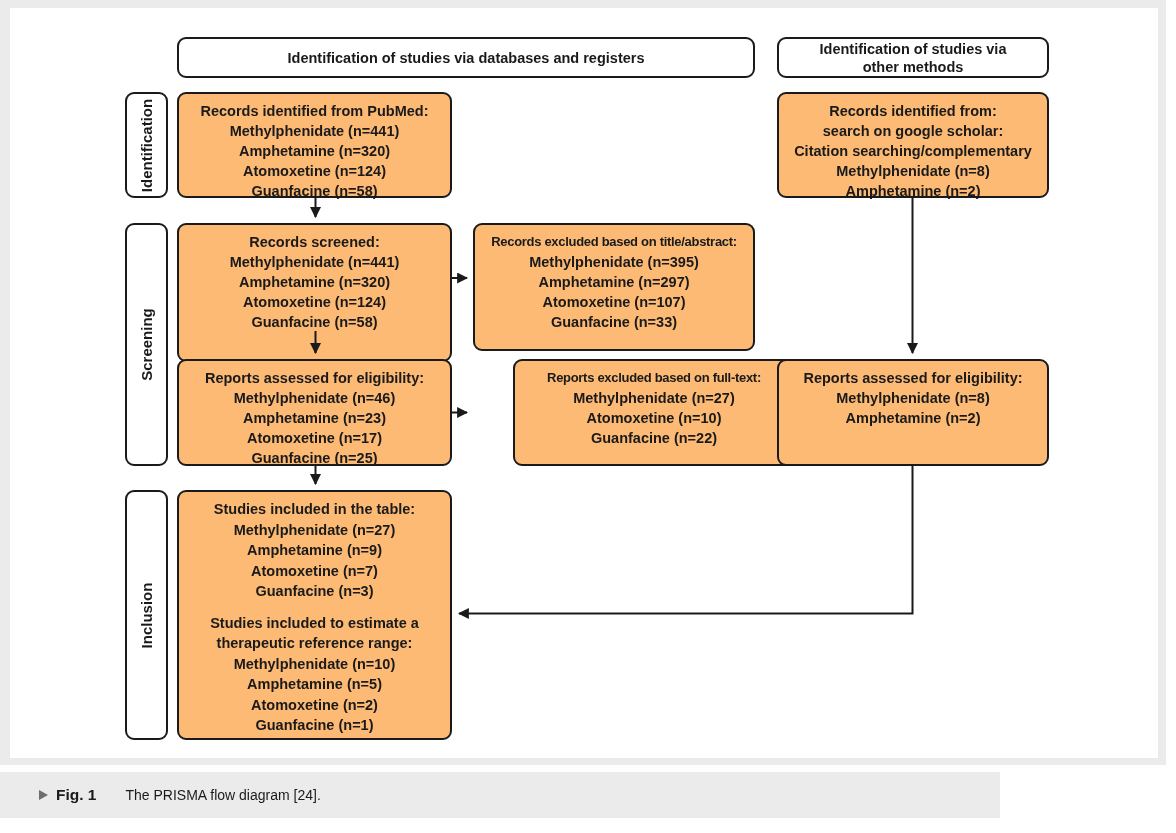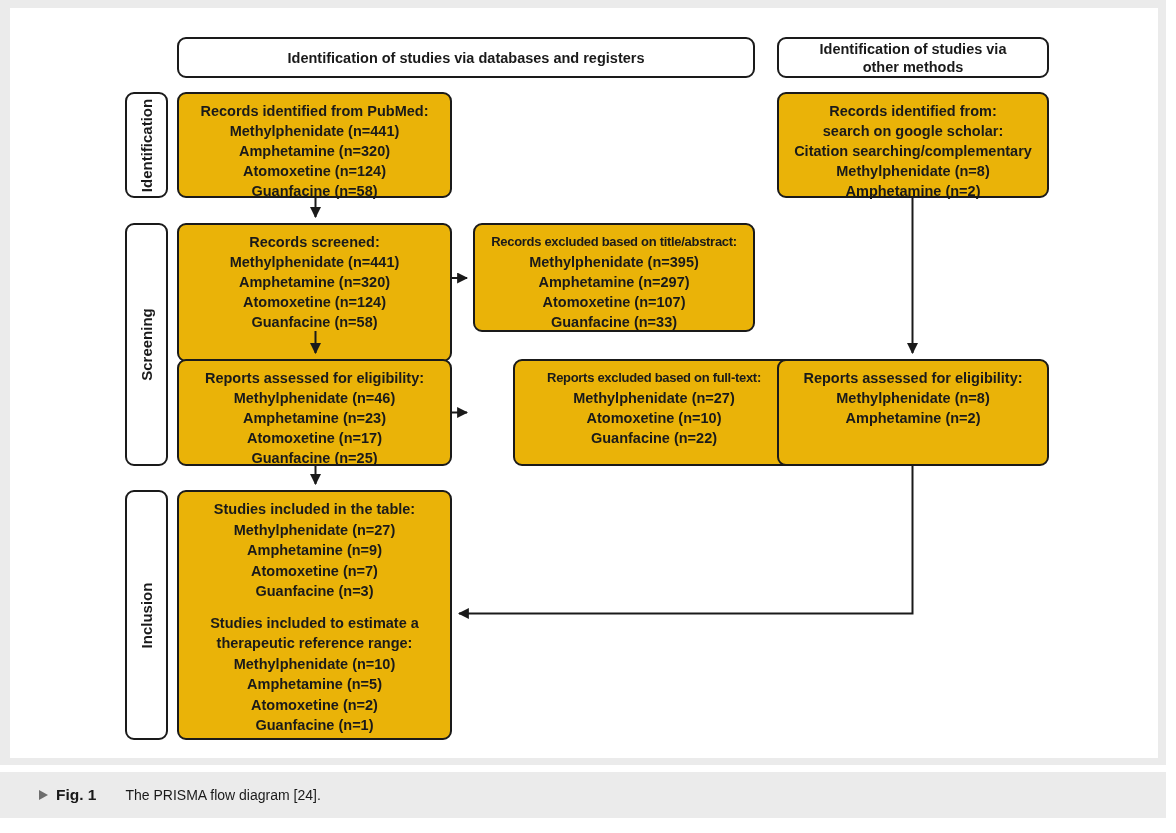--- a/index.html
+++ b/index.html
@@ -4,21 +4,21 @@
 <style>
   html,body{margin:0;padding:0;background:#ffffff;}
   #page{
     position:relative;width:1176px;height:833px;background:#ffffff;overflow:hidden;
     font-family:"Liberation Sans", sans-serif;color:#1a1a1a;
   }
   .frame{position:absolute;left:0;top:0;width:1166px;height:765px;background:#ebebeb;}
   .canvas{position:absolute;left:10px;top:8px;width:1148px;height:750px;background:#ffffff;}
 
   .box{
-    position:absolute;box-sizing:border-box;background:#eab308;
+    position:absolute;box-sizing:border-box;background:#fdba74;
     border:2.5px solid #1a1a1a;border-radius:9px;
     text-align:center;font-size:14.5px;line-height:20px;padding:7px 8px 0 8px;
   }
   .box-title{font-weight:bold;}
   .box-title--small{font-weight:bold;font-size:13px;letter-spacing:-0.3px;white-space:nowrap;}
   .box-line{font-weight:bold;}
   .spacer{height:11px;}
 
   .header-box{
     position:absolute;box-sizing:border-box;background:#ffffff;
@@ -32,21 +32,21 @@
     border:2.5px solid #1a1a1a;border-radius:9px;
     display:flex;align-items:center;justify-content:center;
   }
   .stage-box span{
     transform:rotate(-90deg);white-space:nowrap;font-weight:bold;font-size:15px;
   }
 
   svg.arrows{position:absolute;left:0;top:0;pointer-events:none;}
 
   .caption-band{
-    position:absolute;left:0;top:772px;width:1166px;height:46px;background:#ebebeb;
+    position:absolute;left:0;top:772px;width:1000px;height:46px;background:#ebebeb;
     display:flex;align-items:center;
   }
   .caption-marker{
     width:0;height:0;margin-left:39px;
     border-top:5.5px solid transparent;border-bottom:5.5px solid transparent;
     border-left:9px solid #6e6e6e;
   }
   .caption-label{font-weight:bold;font-size:15.5px;margin-left:8px;}
   .caption-text{font-size:14px;margin-left:29px;}
 </style>
@@ -94,21 +94,21 @@
   </div>
 
   <div class="box" style="left:177px;top:223px;width:275px;height:139px;">
     <div class="box-title">Records screened:</div>
     <div class="box-line">Methylphenidate (n=441)</div>
     <div class="box-line">Amphetamine (n=320)</div>
     <div class="box-line">Atomoxetine (n=124)</div>
     <div class="box-line">Guanfacine (n=58)</div>
   </div>
 
-  <div class="box" style="left:473px;top:223px;width:282px;height:109px;">
+  <div class="box" style="left:473px;top:223px;width:282px;height:128px;">
     <div class="box-title--small">Records excluded based on title/abstract:</div>
     <div class="box-line">Methylphenidate (n=395)</div>
     <div class="box-line">Amphetamine (n=297)</div>
     <div class="box-line">Atomoxetine (n=107)</div>
     <div class="box-line">Guanfacine (n=33)</div>
   </div>
 
   <div class="box" style="left:177px;top:359px;width:275px;height:107px;">
     <div class="box-title">Reports assessed for eligibility:</div>
     <div class="box-line">Methylphenidate (n=46)</div>

